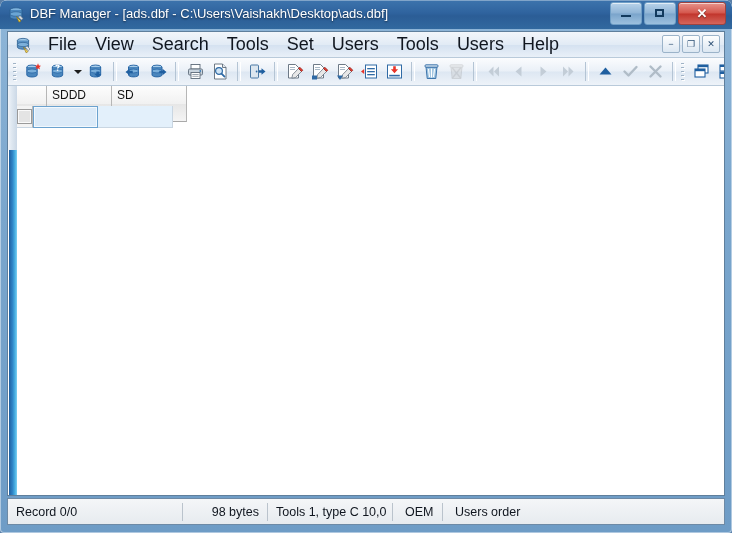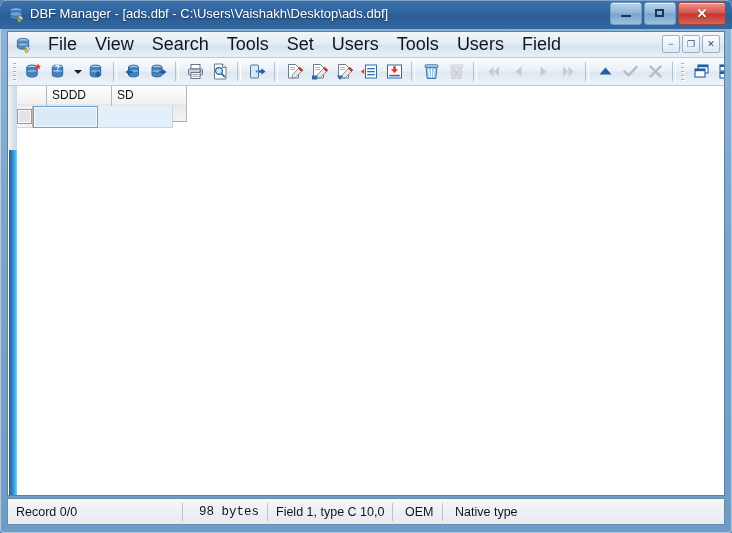--- a/index.html
+++ b/index.html
@@ -96,21 +96,21 @@
         border:1px solid #6ba2cf;box-shadow:inset 0 0 0 1px #f2f8fd;}
 
   
   .statusbar{position:absolute;left:7px;top:498px;width:718px;height:27px;
              box-sizing:border-box;border:1px solid #6d8aa6;background:#eef1f4;
              background:linear-gradient(to bottom,#f4f6f8,#e7ebef);
              display:flex;align-items:center;font-size:12.5px;color:#10161f;}
   .scell{height:18px;line-height:18px;padding:0 8px;white-space:nowrap;overflow:hidden;
          border-right:1px solid #bac3cc;box-sizing:border-box;}
   .scell.noborder{border-right:none;}
-  .scell.right{text-align:right;font-family:Liberation Mono, monospace;}
+  .scell.right{text-align:right;}
 </style>
 </head>
 <body>
 
 <div class="window">
 
   <div class="titlebar">
     <span class="title-icon">
       <svg width="17" height="17" viewBox="0 0 17 17">
         <ellipse cx="8" cy="4" rx="6" ry="2.2" fill="#7fb3dd" stroke="#2a5d8f" stroke-width=".8"></ellipse>
@@ -147,21 +147,21 @@
         </svg>
       </span>
       <div class="menuitem">File</div>
       <div class="menuitem">View</div>
       <div class="menuitem">Search</div>
       <div class="menuitem">Tools</div>
       <div class="menuitem">Set</div>
       <div class="menuitem">Users</div>
       <div class="menuitem">Tools</div>
       <div class="menuitem">Users</div>
-      <div class="menuitem">Field</div>
+      <div class="menuitem">Help</div>
 
       <div class="mdibtns">
         <div class="mdibtn">−</div>
         <div class="mdibtn">❐</div>
         <div class="mdibtn">✕</div>
       </div>
     </div>
 
     <div class="toolbar">
       <span class="grip"></span>
@@ -404,18 +404,18 @@
           <div class="focuscell" style="width:65px"></div>
           <div class="rcell" style="width:75px"></div>
         </div>
       </div>
     </div>
   </div>
 
   <div class="statusbar">
     <div class="scell" style="width:175px">Record 0/0</div>
     <div class="scell right" style="width:85px">98 bytes</div>
-    <div class="scell" style="width:125px">Field 1, type C 10,0</div>
+    <div class="scell" style="width:125px">Tools 1, type C 10,0</div>
     <div class="scell" style="width:50px;padding-left:12px">OEM</div>
-    <div class="scell noborder" style="padding-left:12px">Native type</div>
+    <div class="scell noborder" style="padding-left:12px">Users order</div>
   </div>
 
 </div>
 
 </body></html>

